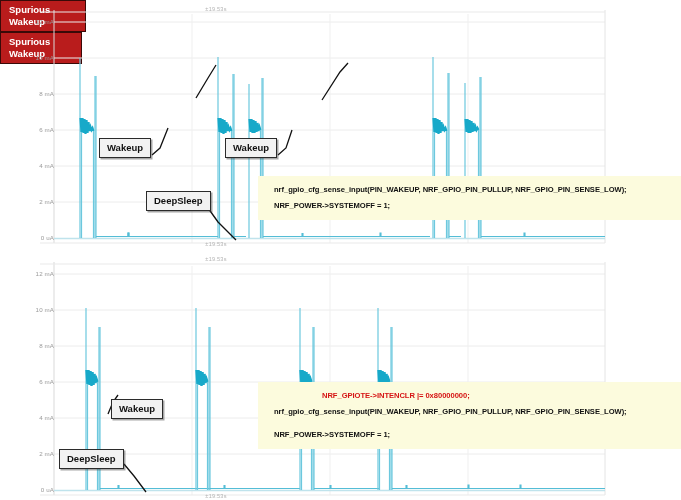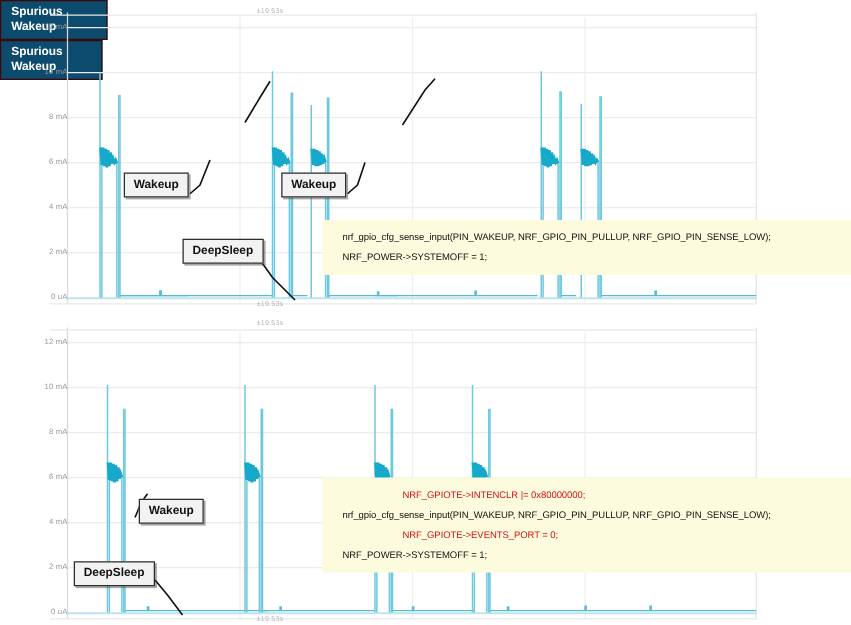--- a/index.html
+++ b/index.html
@@ -74,21 +74,21 @@
     border: 1.4px solid #2b2b2b;
     box-shadow: 1.5px 1.5px 0 rgba(60,60,60,.45);
     font-size: 9.5px;
     font-weight: bold;
     color: #111111;
     padding: 3px 7px 4px 7px;
     white-space: nowrap;
     line-height: 11px;
   }
   .callout-red {
-    background: #0c4a6e;
+    background: #b91c1c;
     border: 1.4px solid #3a0a08;
     color: #ffffff;
     font-size: 9.5px;
     font-weight: bold;
     padding: 3px 8px 4px 8px;
     line-height: 11.5px;
     white-space: normal;
     text-align: left;
   }
 
@@ -96,21 +96,21 @@
   .code-box {
     position: absolute;
     background: #fcfbdd;
     padding: 9px 12px 10px 16px;
     font-size: 7.6px;
     line-height: 1.2;
     color: #111111;
     font-family: "Liberation Sans", sans-serif;
     white-space: nowrap;
   }
-  .code-line { display: block; font-weight: normal; letter-spacing: -0.05px; }
+  .code-line { display: block; font-weight: bold; letter-spacing: -0.05px; }
   .code-line.red { color: #d61414; padding-left: 48px; }
   .code-line.black { color: #111111; }
   .code-gap { display: block; height: 7px; }
 
   
   .leaders {
     position: absolute;
     left: 0; top: 0;
     width: 681px; height: 100%;
     pointer-events: none;
@@ -331,19 +331,18 @@
     <span class="time-label" style="left:216px; top:241px">±19.53s</span>
 
     <div class="callout" style="left:111px; top:147px">Wakeup</div>
     <div class="callout" style="left:59px; top:197px">DeepSleep</div>
 
     <div class="code-box" style="left:258px; top:130px; width:408px;">
       <span class="code-line red">NRF_GPIOTE-&gt;INTENCLR |= 0x80000000;</span>
       <span class="code-gap"></span>
       <span class="code-line black">nrf_gpio_cfg_sense_input(PIN_WAKEUP, NRF_GPIO_PIN_PULLUP, NRF_GPIO_PIN_SENSE_LOW);</span>
       <span class="code-gap"></span>
-      <span class="code-line red">NRF_GPIOTE-&gt;EVENTS_PORT = 0;</span>
       <span class="code-gap"></span>
       <span class="code-line black">NRF_POWER-&gt;SYSTEMOFF = 1;</span>
     </div>
   </div>
 
 </div>
 
 </body></html>

